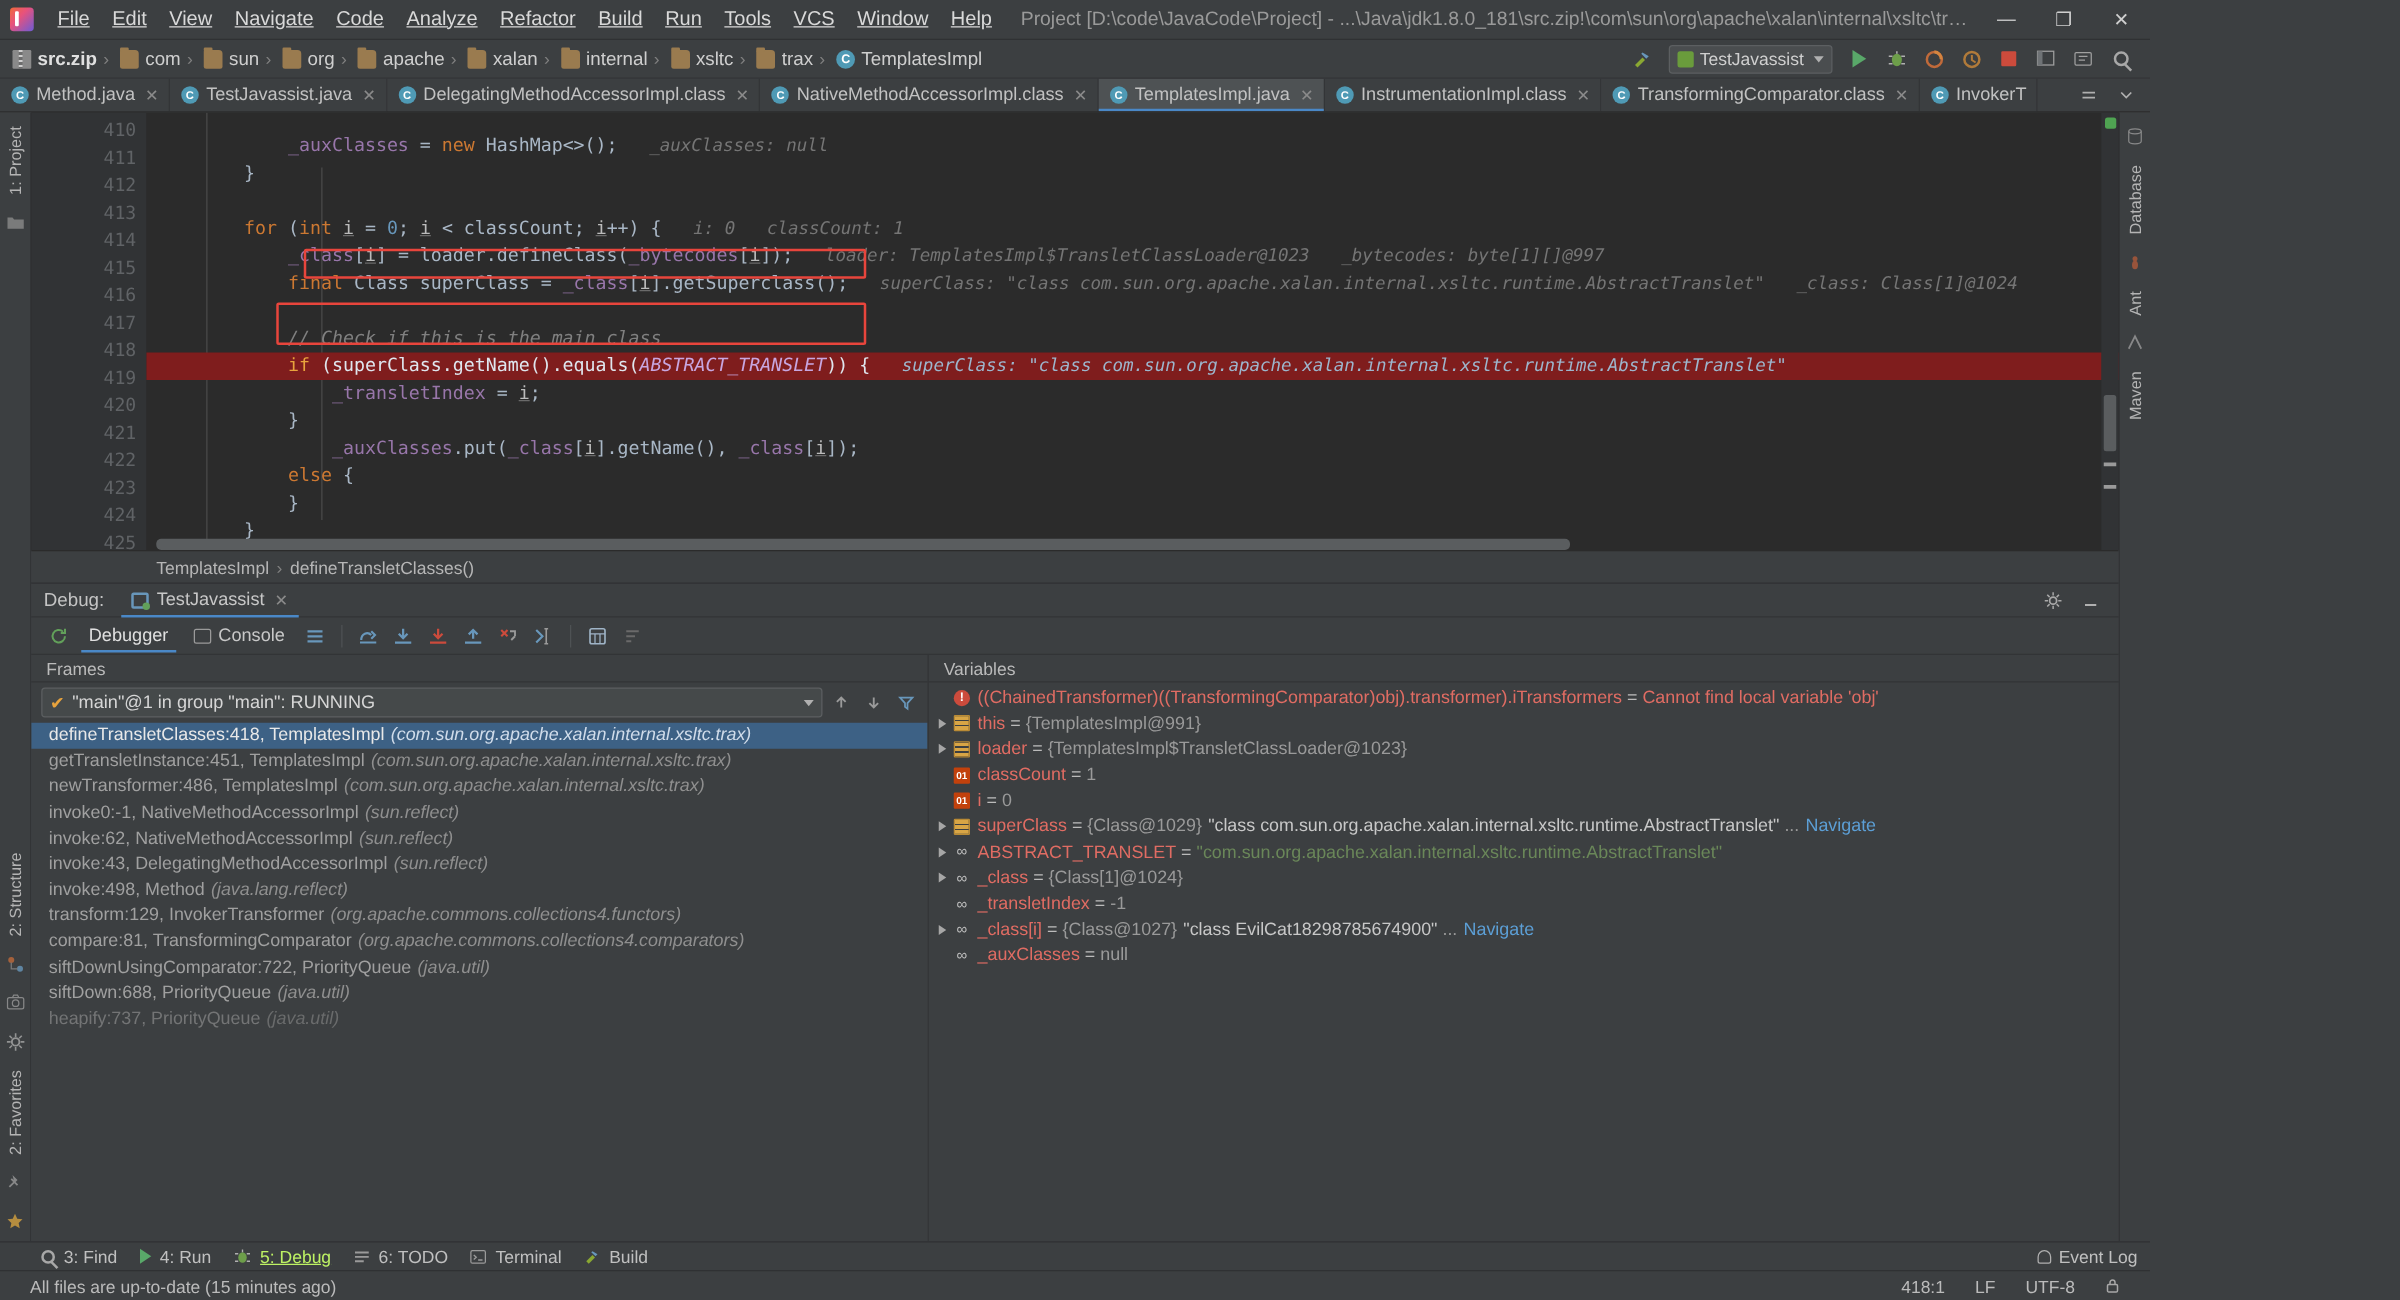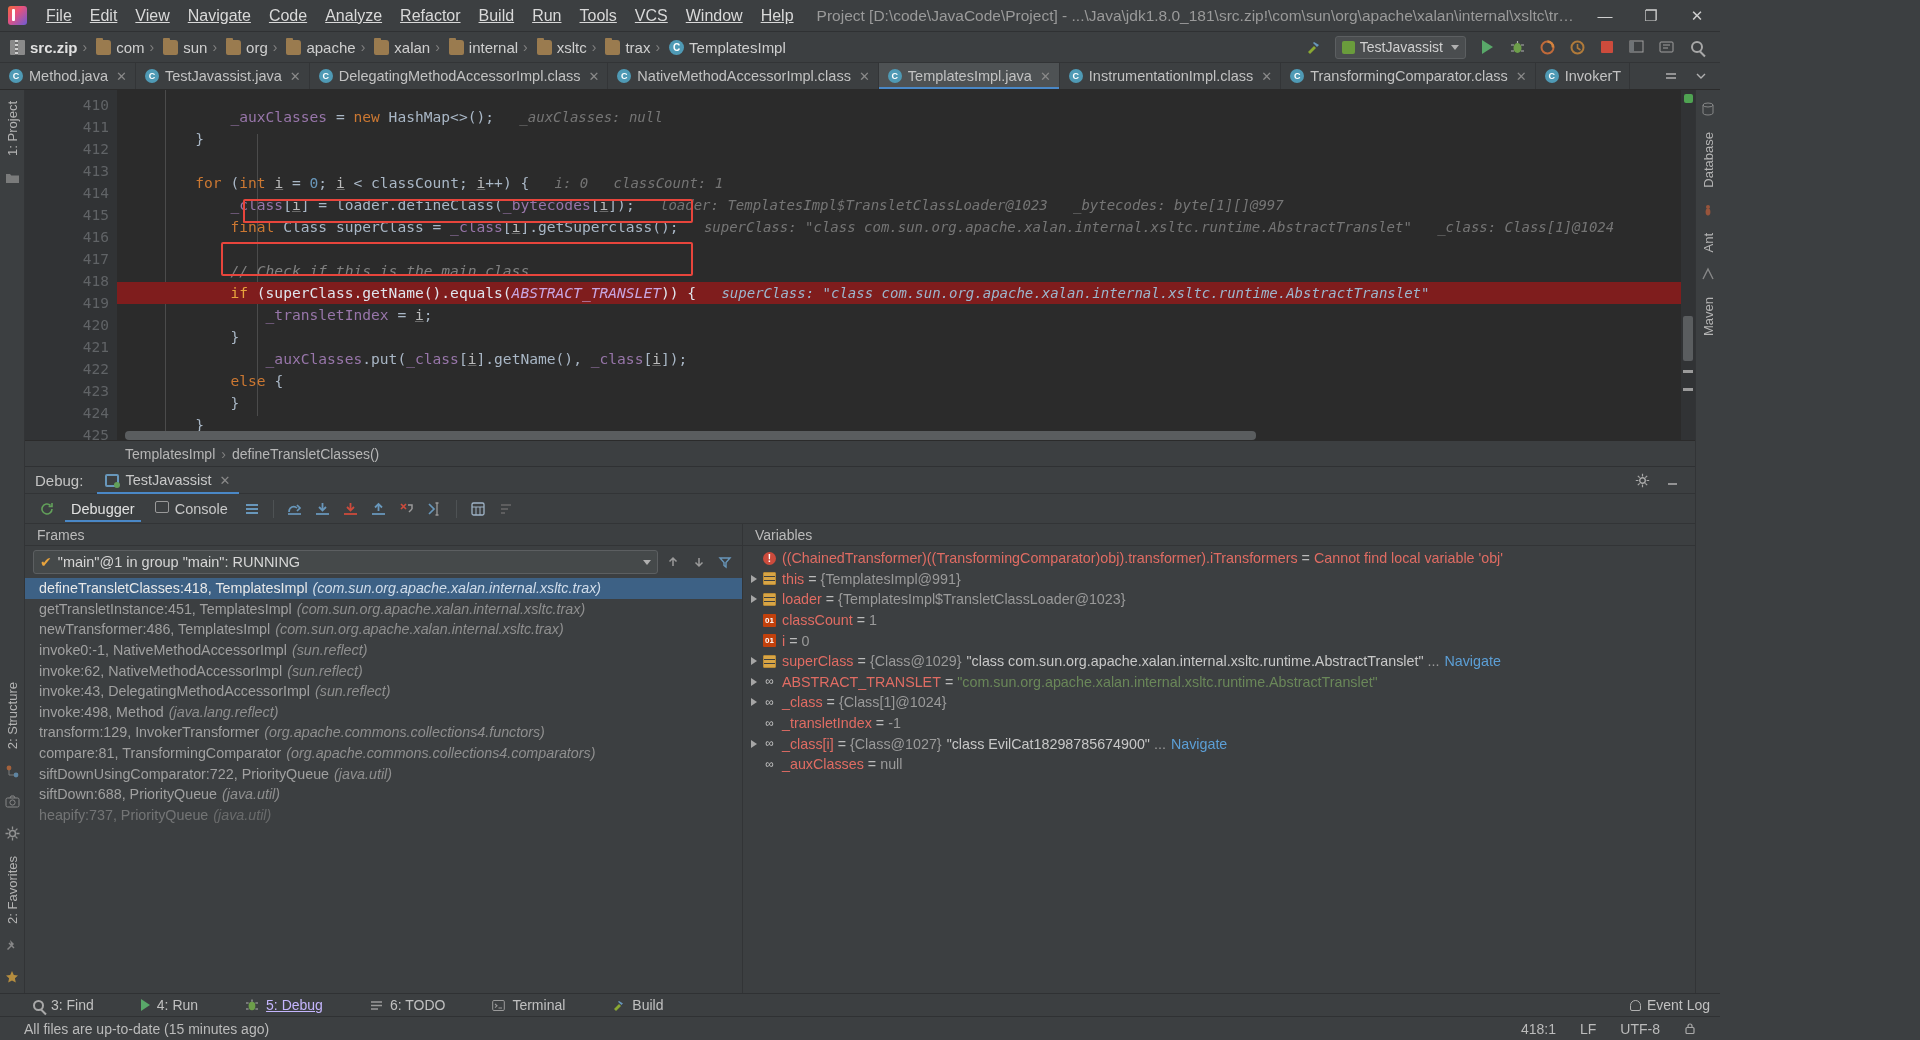--- a/index.html
+++ b/index.html
@@ -168,21 +168,21 @@
   .dtab.active::after{content:"";position:absolute;left:0;right:0;bottom:0;height:2px;background:#4a88c7;}
   .dtab .dic{width:14px;height:13px;margin-right:6px;border:2px solid #6897bb;border-radius:2px;position:relative;flex:none;}
   .dtab .dic::after{content:"";position:absolute;right:-3px;bottom:-3px;width:6px;height:6px;background:#62a05a;border-radius:50%;}
   .debug-header-right { margin-left:auto; display:flex; align-items:center; padding-right:8px;}
 
   .debug-toolbar {
     height: 30px; display:flex; align-items:center; padding-left: 8px; flex:none;
     border-bottom: 1px solid #323436;
   }
   .dsubtab {
-    font-size: 14.5px; color: #c8c8c8; padding: 5px 10px; position:relative; display:flex;
+    font-size: 14.5px; color: #c8c8c8; padding: 5px 10px; position:relative; display:flex;align-items:center;
   }
   .dsubtab.active { color:#e0e0e0; }
   .dsubtab.active::after{content:"";position:absolute;left:4px;right:4px;bottom:0;height:2px;background:#4a88c7;}
   .dsep { width:1px; height:18px; background:#4e5254; margin: 0 7px; }
   .dbtn { width:24px;height:22px;display:flex;align-items:center;justify-content:center;margin:0 2px;border-radius:3px;}
 
   .debug-panes { flex: 1; display: flex; min-height: 0; }
   .frames-pane { width: 718px; flex: none; display:flex; flex-direction:column; border-right:1px solid #323436;}
   .pane-title { height: 22px; display:flex;align-items:center;padding-left:12px;font-size:14px;color:#bbbbbb; flex:none;
     border-bottom:1px solid #323436;}
@@ -219,24 +219,24 @@
   .vname { color: #e06c63; margin-right:4px; }
   .veq { color:#bbbbbb; margin-right:4px; }
   .vval { color: #9a9a9a; }
   .vstr { color: #6a8759; }
   .verr { color: #e06c63; }
   .vnav { color: #5c9fd6; margin-left:5px; }
 
   
   .toolbar-bottom {
     height: 23px; background:#3c3f41; display:flex; align-items:center; flex:none;
-    border-top:1px solid #2f3133; padding-left:24px; font-size:14px; color:#c0c0c0;gap:29px;
+    border-top:1px solid #2f3133; padding-left:24px; font-size:14px; color:#c0c0c0;
   }
   .tb-item { display:flex;align-items:center; padding: 0 9px; height:23px;}
-  .tb-item.active { color:#c4b5fd; }
+  .tb-item.active { color:#bef264; }
   .tb-item.active::after{content:"";}
   .tb-right { margin-left:auto; display:flex; align-items:center; padding-right:10px; }
   .statusbar {
     height: 24px; background:#3c3f41; display:flex; align-items:center; flex:none;
     border-top:1px solid #2f3133; padding-left: 24px; font-size: 14px; color: #bbbbbb;
   }
   .sb-right { margin-left:auto; display:flex; align-items:center; padding-right:12px; }
   .sb-cell { padding: 0 12px; }
   .evlog{display:flex;align-items:center;}
   .bell {

